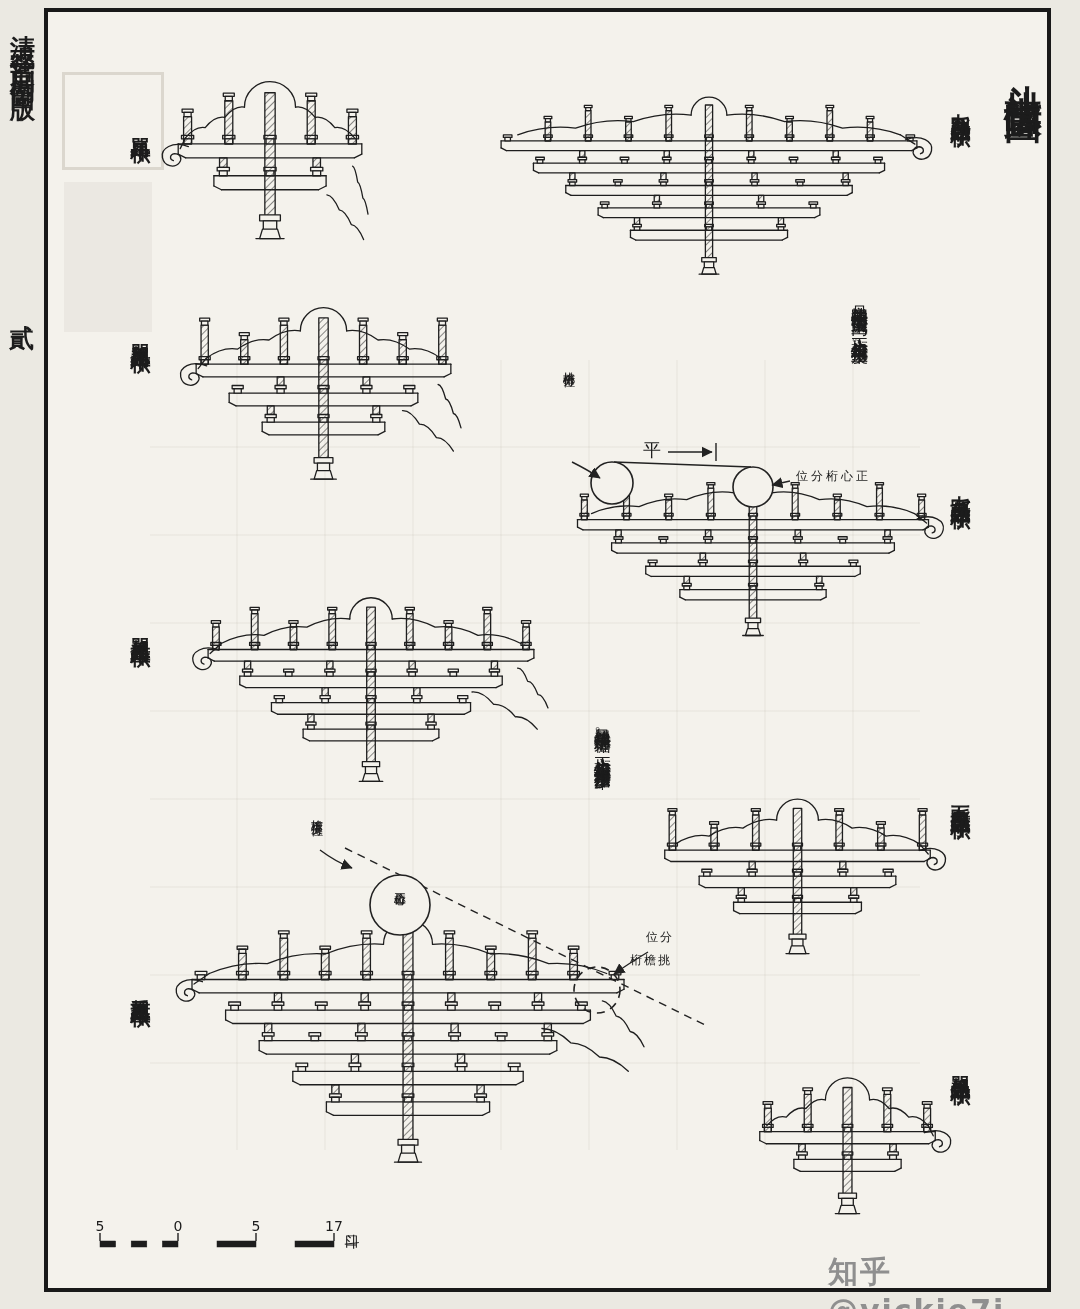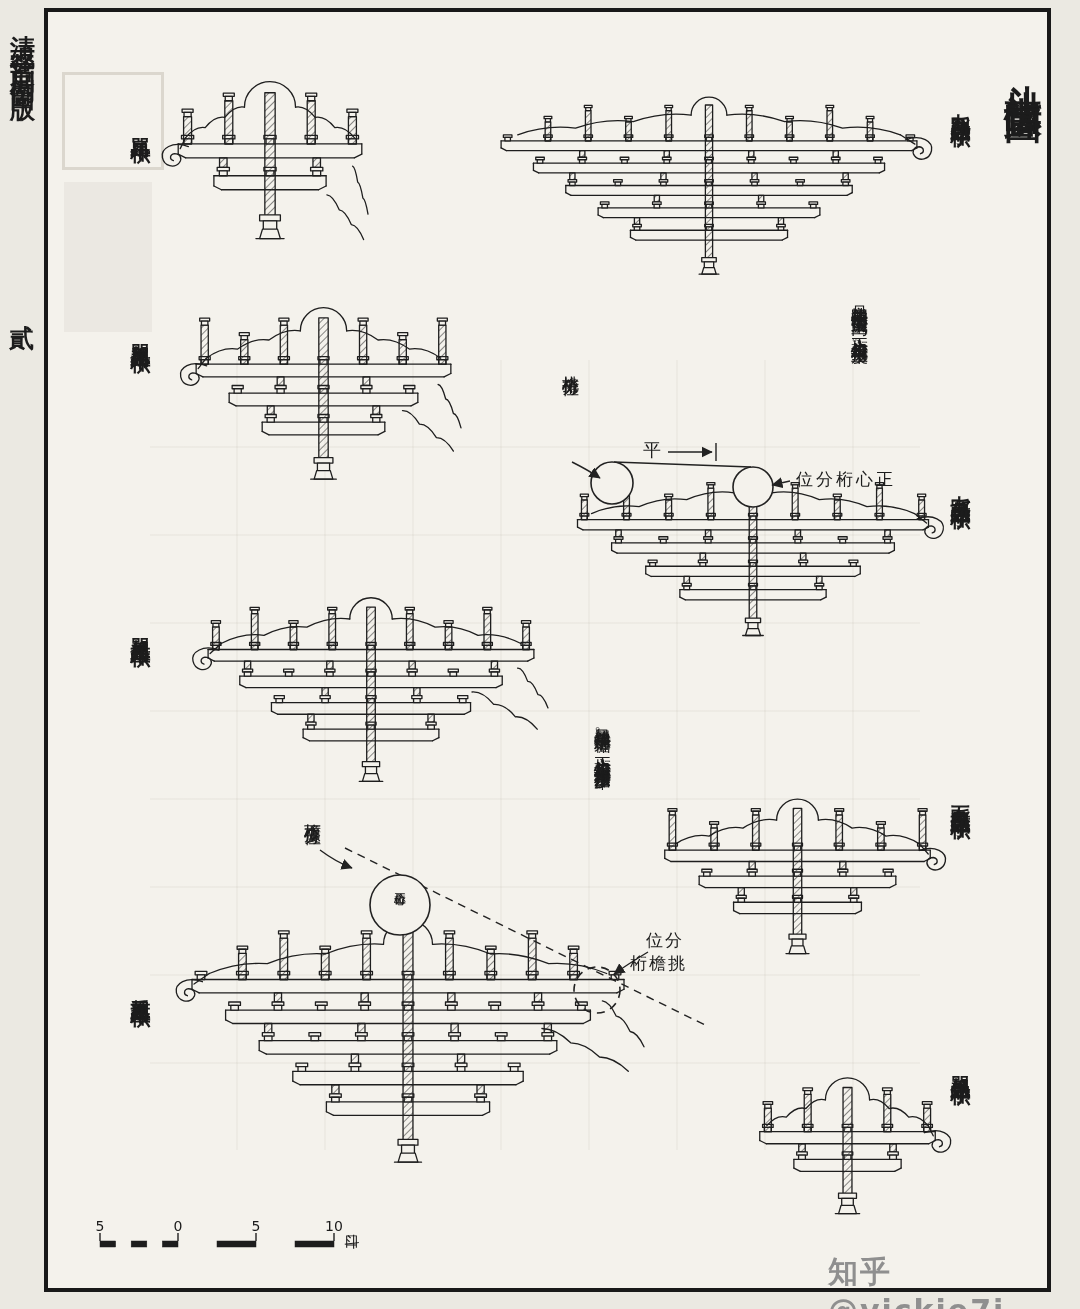--- a/index.html
+++ b/index.html
@@ -14,21 +14,21 @@
   .ht{fill:url(#hatch)}
   .overlay{left:0;top:0;width:1080px;height:1309px;pointer-events:none}
   .overlay line,.overlay path{stroke:#222;stroke-width:1.4;fill:none}
   .overlay circle{stroke:#222;stroke-width:1.6;fill:none}
   .overlay .fillpaper{fill:#f4f2ec}
   .overlay .dash{stroke-dasharray:8 6}
   .overlay .bk{fill:#1d1d1d;stroke:#1d1d1d;stroke-width:.5}
   .overlay .nf{fill:none}
   .lab{font-weight:700;font-size:20px;letter-spacing:2px;line-height:1.1}
   .note{font-size:17px;line-height:1.18;letter-spacing:1px}
-  .small-ann{font-size:17px;letter-spacing:1px}
+  .small-ann{font-size:12px;letter-spacing:1px}
   .title-main{font-size:38px;font-weight:700;letter-spacing:6px}
   .spine{font-size:25px;font-weight:700;letter-spacing:9px;font-family:"DejaVu Serif","Liberation Serif",serif}
   .wm{font-size:30px;color:#8f8f8f;font-weight:600;letter-spacing:2px}
   .ghost{border:3px solid rgba(130,120,100,.22)}
   .ghostgrid{background:
     repeating-linear-gradient(0deg,transparent 0 86px,rgba(120,110,90,.055) 86px 88px),
     repeating-linear-gradient(90deg,transparent 0 86px,rgba(120,110,90,.055) 86px 88px)}
   .ticklab{font-size:14px;width:24px;text-align:center}
 </style>
 </head>
@@ -916,16 +916,16 @@
 <div class="abs vtext small-ann" style="left:283px;top:810px;width:42px;height:84px">檐檁下皮分位</div>
 <div class="abs" style="left:372px;top:877px;width:56px;height:56px;display:flex;align-items:center;justify-content:center">
   <div class="vtext" style="font-size:11.5px;height:42px;line-height:1.05">正心桁分位</div>
 </div>
 <div class="abs small-ann" style="left:630px;top:952px;letter-spacing:2px">桁檐挑</div>
 <div class="abs small-ann" style="left:646px;top:929px;letter-spacing:2px">位分</div>
 
 <div class="abs ticklab" style="left:88px;top:1218px">5</div>
 <div class="abs ticklab" style="left:166px;top:1218px">0</div>
 <div class="abs ticklab" style="left:244px;top:1218px">5</div>
-<div class="abs ticklab" style="left:322px;top:1218px">10</div>
+<div class="abs ticklab" style="left:322px;top:1218px">17</div>
 <div class="abs vtext" style="left:342px;top:1222px;font-size:15px;letter-spacing:2px;height:40px">斗口</div>
 
 <div class="abs wm" style="left:828px;top:1252px">知乎 @vickie7i</div>
 
 </body></html>

